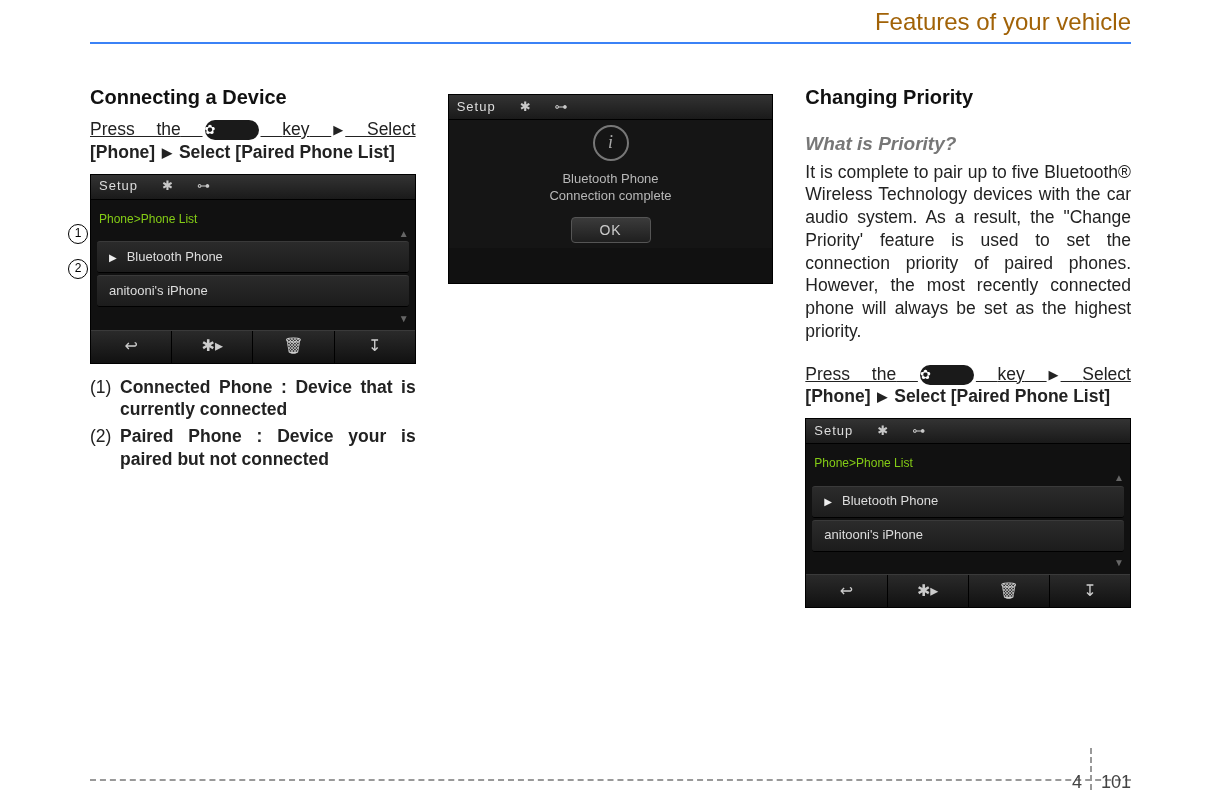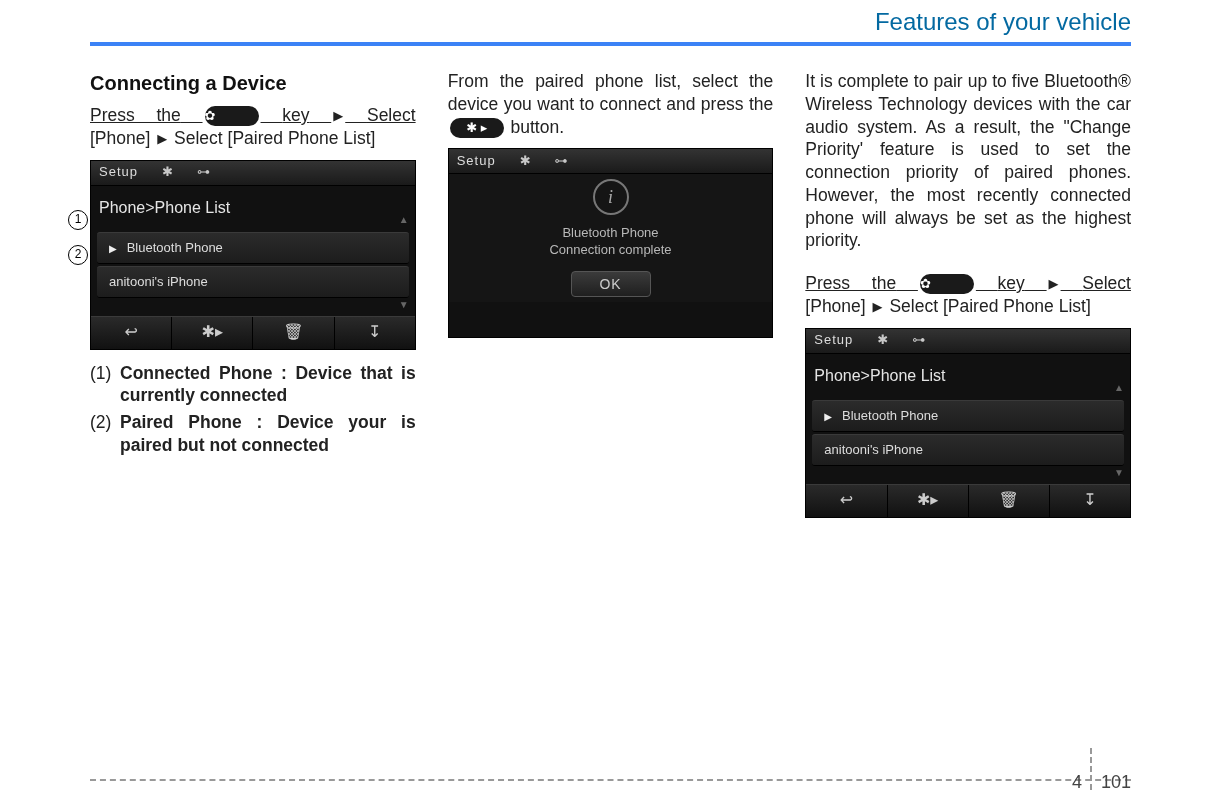--- a/index.html
+++ b/index.html
@@ -11,30 +11,30 @@
   }
   .page {
     width: 1221px;
     height: 811px;
     position: relative;
     box-sizing: border-box;
     padding: 0 90px;
   }
   .header {
     text-align: right;
-    color: #0369a1;
+    color: #a16207;
     font-size: 24px;
     padding-top: 8px;
     padding-bottom: 6px;
-    border-bottom: 4px solid #3b82f6;
+    border-bottom: 2px solid #3b82f6;
   }
   .columns {
     display: flex;
     gap: 32px;
-    margin-top: 24px;
+    margin-top: 40px;
   }
   .col {
     flex: 1;
     font-size: 17.5px;
     line-height: 1.3;
   }
   .col h3 {
     font-size: 20px;
     font-weight: bold;
     margin: 0 0 8px 0;
@@ -52,20 +52,21 @@
     text-align: justify;
   }
   .col .procline {
     text-align: justify;
     text-align-last: justify;
     margin: 0;
     text-decoration: underline;
   }
   .col .procline2 {
     margin: 0 0 6px 0;
+    font-weight: bold;
   }
   .brand {
   }
   .legend {
     margin-top: 12px;
     padding-left: 0;
   }
   .legend .li {
     display: flex;
     margin-bottom: 4px;
@@ -120,22 +121,22 @@
     background: linear-gradient(#333,#1a1a1a);
     border-bottom: 1px solid #000;
   }
   .screen .topbar .setup {
     font-family: "Trebuchet MS", sans-serif;
     letter-spacing: 1px;
     color: #ddd;
   }
   .screen .breadcrumb {
     padding: 12px 8px;
-    color: #e5e5e5;
-    font-size: 16px;
+    color: #84cc16;
+    font-size: 12px;
   }
   .screen .listitem {
     height: 30px;
     display: flex;
     align-items: center;
     padding: 0 12px;
     gap: 10px;
     background: linear-gradient(#2b2b2b,#1c1c1c);
     border-top: 1px solid #3a3a3a;
     border-bottom: 1px solid #000;
@@ -325,44 +326,41 @@
           <div class="txt">Connected Phone : Device that is currently connected</div>
         </div>
         <div class="li">
           <div class="num">(2)</div>
           <div class="txt">Paired Phone : Device your is paired but not connected</div>
         </div>
       </div>
     </div>
 
     <div class="col">
-      <p style="text-align:justify;">
-        <span>From the paired phone list, select the device you want to connect and press the</span>
-        <span class="key-icon">✱ ▸</span>
-        <span> button.</span>
-      </p>
 
       <div class="screen" style="height:190px;">
         <div class="topbar">
           <span class="setup">Setup</span>
           <span>✱</span>
           <span>⊶</span>
         </div>
         <div class="screen2-body">
           <div class="info-icon">i</div>
           <div class="msg">
             <div>Bluetooth Phone</div>
             <div>Connection complete</div>
           </div>
           <div class="ok">OK</div>
         </div>
       </div>
     </div>
 
     <div class="col">
+      <h3>Changing Priority</h3>
+      <div class="subhead">What is Priority?</div>
       <p style="text-align:justify;">
         <span>It is complete to pair up to five </span><span class="brand">Bluetooth</span><span>®</span><span> Wireless Technology devices with the car audio system. As a result, the "Change Priority' feature is used to set the connection priority of paired phones. However, the most recently connected phone will always be set as the highest priority.</span>
       </p>
 
       <p class="procline" style="margin-top:20px;">
         <span>Press   the</span>
         <span class="key-icon">✿</span>
         <span>key</span>
         <span class="arrow">▶</span>
         <span>Select</span>

